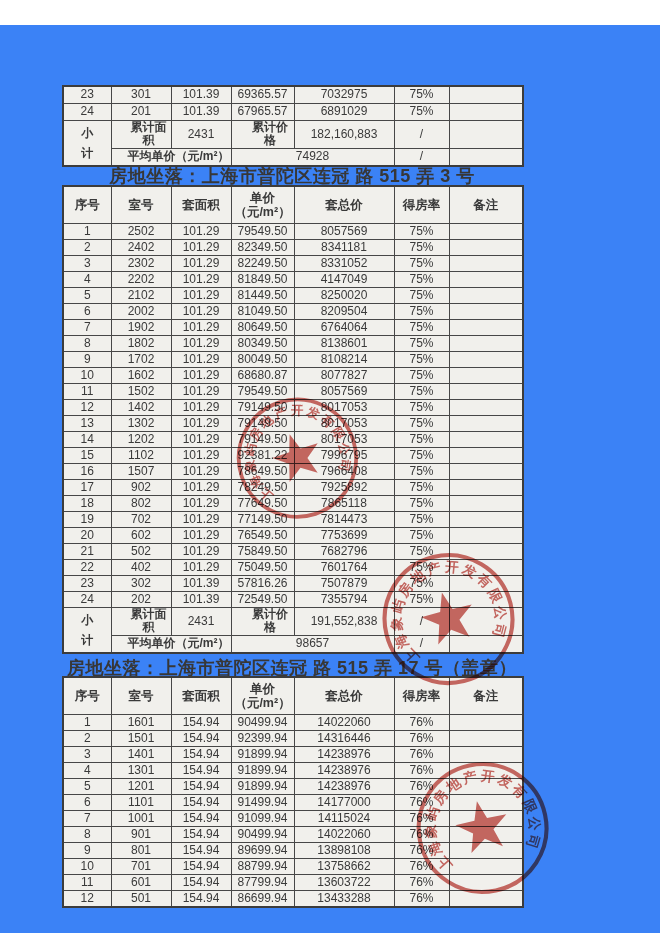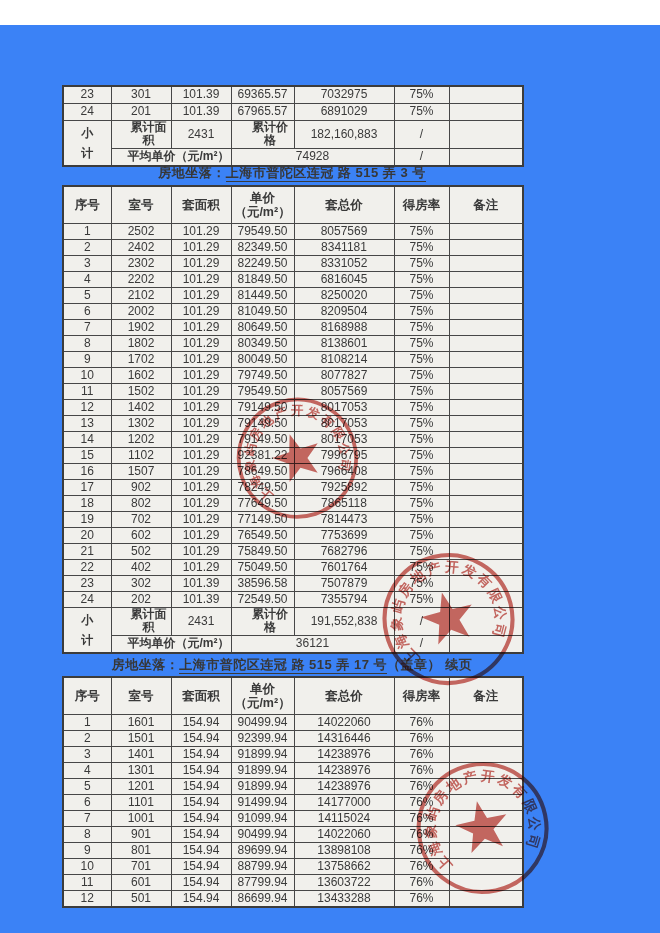--- a/index.html
+++ b/index.html
@@ -43,21 +43,21 @@
     white-space:pre-line;
     font-weight:700;
     line-height:1.7;
   }
   .tbl-cont td{height:16px;}
   
   .tbl-title{
     position:absolute;
     left:62px;width:460px;
     text-align:center;
-    font-size:13px;
+    font-size:18px;
     font-weight:700;
     color:#373737;
     letter-spacing:.5px;
   }
   .tbl-title .addr{
     border-bottom:1.5px solid #3a3a3a;
     padding-bottom:1px;
   }
   
   .slot{position:absolute;}
@@ -191,21 +191,21 @@
             <td>82249.50</td>
             <td>8331052</td>
             <td>75%</td>
             <td></td>
           </tr>
           <tr>
             <td>4</td>
             <td>2202</td>
             <td>101.29</td>
             <td>81849.50</td>
-            <td>6816045</td>
+            <td>4147049</td>
             <td>75%</td>
             <td></td>
           </tr>
           <tr>
             <td>5</td>
             <td>2102</td>
             <td>101.29</td>
             <td>81449.50</td>
             <td>8250020</td>
             <td>75%</td>
@@ -218,21 +218,21 @@
             <td>81049.50</td>
             <td>8209504</td>
             <td>75%</td>
             <td></td>
           </tr>
           <tr>
             <td>7</td>
             <td>1902</td>
             <td>101.29</td>
             <td>80649.50</td>
-            <td>8168988</td>
+            <td>6764064</td>
             <td>75%</td>
             <td></td>
           </tr>
           <tr>
             <td>8</td>
             <td>1802</td>
             <td>101.29</td>
             <td>80349.50</td>
             <td>8138601</td>
             <td>75%</td>
@@ -244,21 +244,21 @@
             <td>101.29</td>
             <td>80049.50</td>
             <td>8108214</td>
             <td>75%</td>
             <td></td>
           </tr>
           <tr>
             <td>10</td>
             <td>1602</td>
             <td>101.29</td>
-            <td>79749.50</td>
+            <td>68680.87</td>
             <td>8077827</td>
             <td>75%</td>
             <td></td>
           </tr>
           <tr>
             <td>11</td>
             <td>1502</td>
             <td>101.29</td>
             <td>79549.50</td>
             <td>8057569</td>
@@ -361,21 +361,21 @@
             <td>101.29</td>
             <td>75049.50</td>
             <td>7601764</td>
             <td>75%</td>
             <td></td>
           </tr>
           <tr>
             <td>23</td>
             <td>302</td>
             <td>101.39</td>
-            <td>38596.58</td>
+            <td>57816.26</td>
             <td>7507879</td>
             <td>75%</td>
             <td></td>
           </tr>
           <tr>
             <td>24</td>
             <td>202</td>
             <td>101.39</td>
             <td>72549.50</td>
             <td>7355794</td>
@@ -389,21 +389,21 @@
 计</td>
           <td class="lbl">累计面积</td>
           <td>2431</td>
           <td class="lbl">累计价格</td>
           <td>191,552,838</td>
           <td>/</td>
           <td></td>
         </tr>
         <tr>
           <td colspan="2" class="lbl">平均单价（元/m²）</td>
-          <td colspan="2">36121</td>
+          <td colspan="2">98657</td>
           <td>/</td>
           <td></td>
         </tr>
       </tfoot>
     </table>
   </div>
 
   <div class="tbl-title" style="top:631px;">
     <span>房地坐落：</span><span class="addr">上海市普陀区连冠 路 515 弄 17 号</span><span>（盖章） 续页</span>
   </div>

